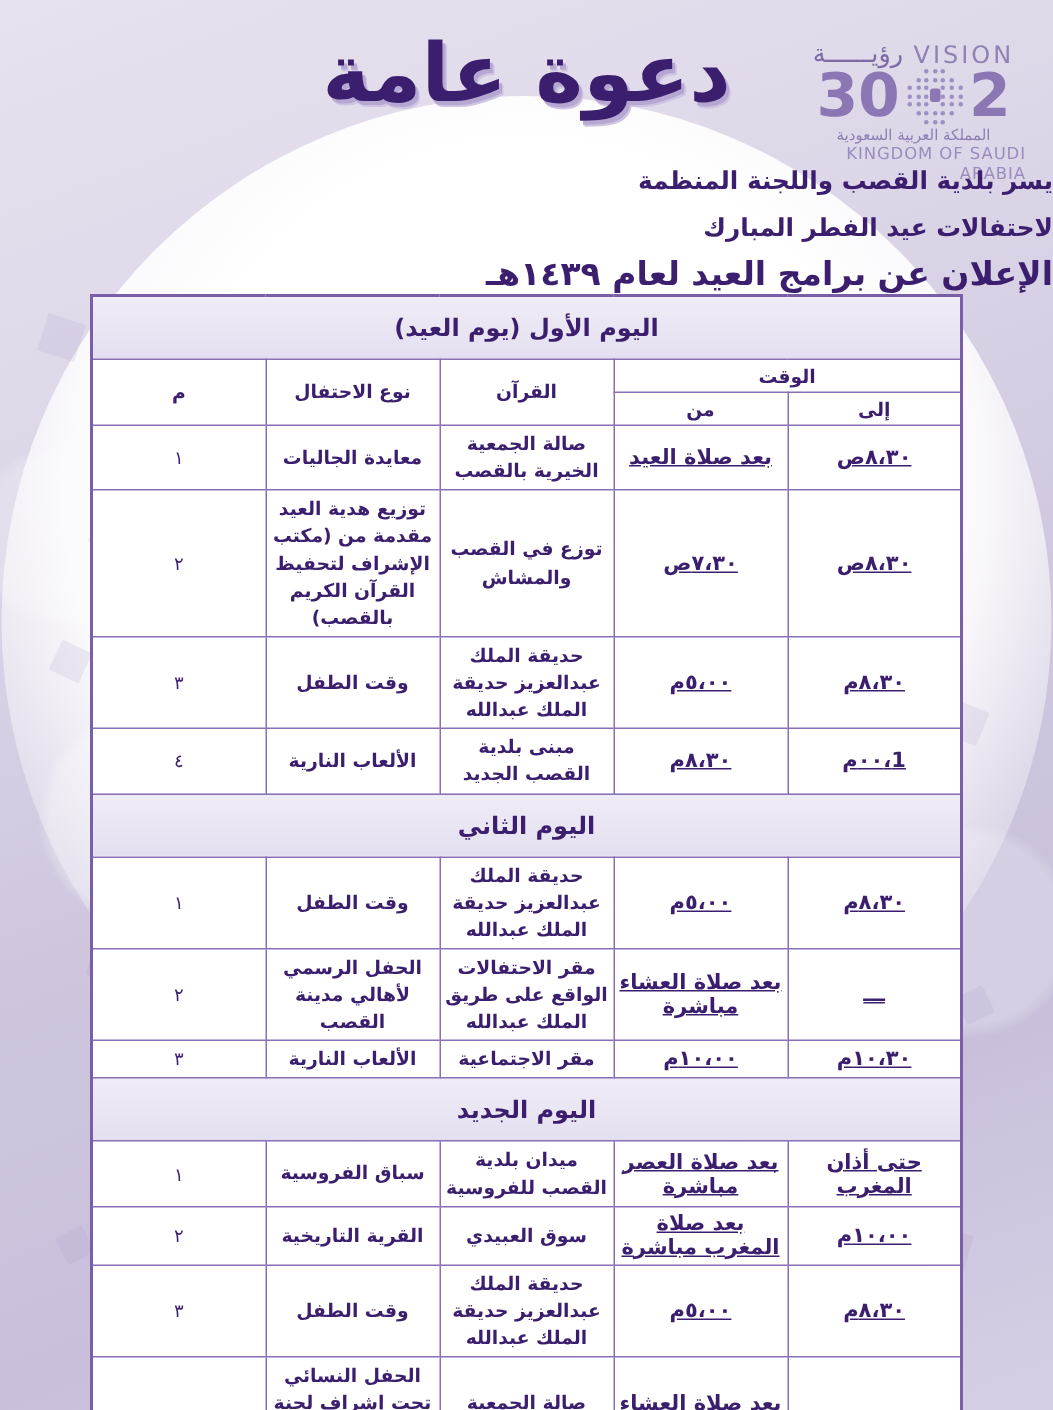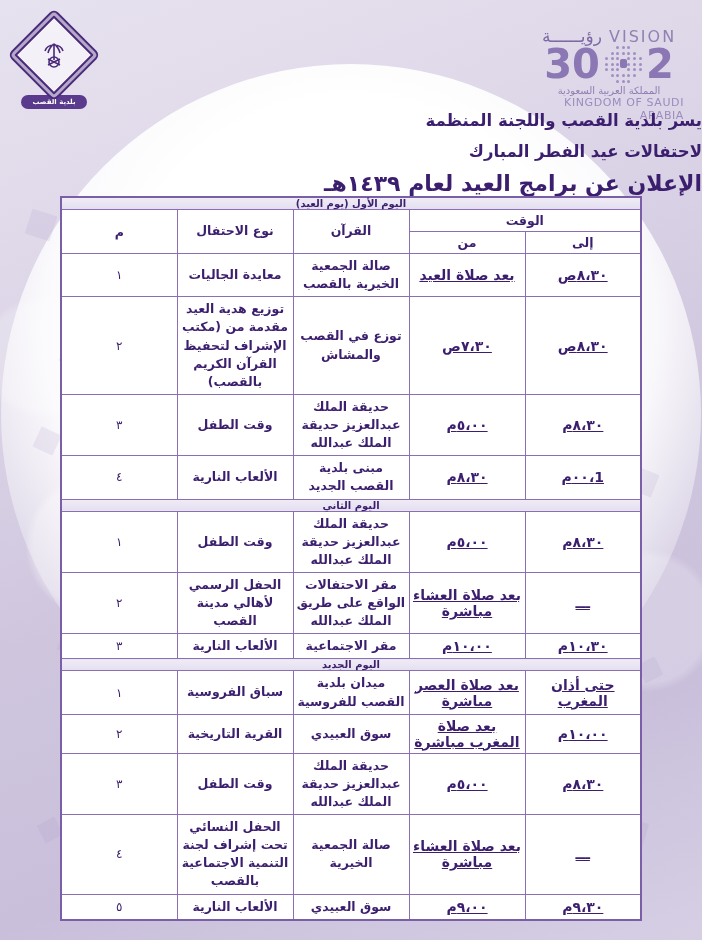--- a/index.html
+++ b/index.html
@@ -73,21 +73,21 @@
     width:582px;border-collapse:collapse;table-layout:fixed;
     background:rgba(255,255,255,0.90);
     border:2px solid #7a5fa8;
   }
   table.sched td,table.sched th{
     border:1px solid #8a6fb5;color:#3b1f6e;text-align:center;vertical-align:middle;
     padding:3px 2px;background:rgba(255,255,255,0.88);
   }
   tr.day-row td{
     background:linear-gradient(180deg,#efecf6 0%, #e4dff0 100%);
-    font-size:10px;font-weight:bold;padding:0 0;color:#3b1f6e;
+    font-size:16px;font-weight:bold;padding:11px 0;color:#3b1f6e;
   }
   tr.hdr th{
     background:rgba(255,255,255,0.92);font-size:12.5px;font-weight:bold;
   }
   td.c-no{width:42px;font-size:12px;}
   th.c-no{width:42px;font-size:12px;}
   td.c-type,th.c-type{width:190px;font-size:12.5px;font-weight:bold;line-height:1.45;}
   td.c-place,th.c-place{width:210px;font-size:12.5px;font-weight:bold;line-height:1.45;}
   td.c-from,th.c-from,td.c-to,th.c-to{width:70px;font-size:9px;font-weight:bold;margin-left:32px;}
   td.c-from,td.c-to{font-size:14px;text-decoration:underline;}
@@ -140,33 +140,20 @@
     <g fill="none" stroke="#8c78b5" stroke-width="2" opacity="0.5">
       <path d="M30,300 C60,150 190,80 260,150 C300,190 250,250 210,215 C180,188 210,150 240,170"></path>
       <path d="M60,310 C90,170 200,100 275,165"></path>
       <path d="M210,40 C235,90 235,140 210,185 M240,45 C262,95 262,140 236,185 M180,48 C160,95 160,140 182,185"></path>
       <circle cx="210" cy="195" r="14"></circle>
     </g>
   </svg>
 
   <div id="header">
 
-    <div class="logo-left">
-      <div class="logo-diamond">
-        <svg width="34" height="34" viewBox="0 0 34 34" aria-hidden="true">
-          <g stroke="#4a2a7a" stroke-width="1.6" fill="none">
-            <path d="M17 6 L17 22"></path>
-            <path d="M17 7 C12 7 9 10 8 13 M17 7 C22 7 25 10 26 13 M17 6 C14 8 12 11 11 15 M17 6 C20 8 22 11 23 15"></path>
-            <circle cx="17" cy="24" r="5"></circle>
-            <path d="M11 27 L23 21 M11 21 L23 27"></path>
-          </g>
-        </svg>
-      </div>
-      <div class="logo-cap">بلدية القصب</div>
-    </div>
 
     <div id="vision">
       <div class="v-row1">
         <span>VISION</span>
         <span class="ar">رؤيــــــة</span>
       </div>
       <div class="v-2030">
         <span>2</span>
         <span class="v-dots">
             <b style="left: 13.2px; top: 2px;"></b>
@@ -204,20 +191,21 @@
             <b style="left: 18.8px; top: 35.6px;"></b>
             <b style="left: 24.4px; top: 35.6px;"></b>
             <b style="left: 17px; top: 15px; width: 7px; height: 9px; border-radius: 2px; background: rgb(138, 119, 179);"></b>
           </span>
         <span>30</span>
       </div>
       <div class="v-ar-kingdom">المملكة العربية السعودية</div>
       <div class="v-en-kingdom">KINGDOM OF SAUDI ARABIA</div>
     </div>
 
+    <div id="main-title">دعوة عامة</div>
 
     <div id="subtitles">
       <div class="s1">يسر بلدية القصب واللجنة المنظمة</div>
       <div class="s2">لاحتفالات عيد الفطر المبارك</div>
       <div class="s3">الإعلان عن برامج العيد لعام ١٤٣٩هـ</div>
     </div>
   </div>
 
   <div id="table-wrap">
     <table class="sched">

